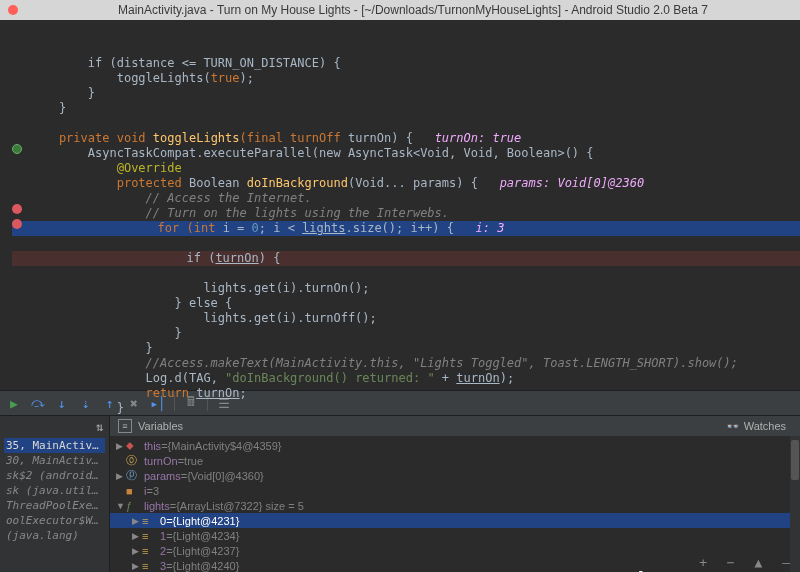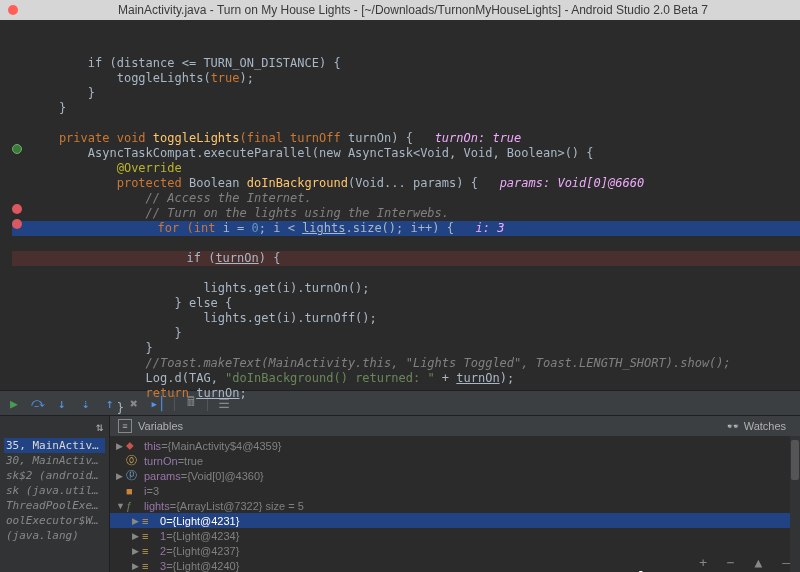--- a/index.html
+++ b/index.html
@@ -108,31 +108,31 @@
     <div class="bp" style="top:193px"></div>
   </div>
 <span class="line"><span>        if (distance &lt;= </span><span class="static">TURN_ON_DISTANCE</span><span>) {</span></span>
 <span class="line"><span>            toggleLights(</span><span class="kw">true</span><span>);</span></span>
 <span class="line">        }</span>
 <span class="line">    }</span>
 <span class="line"></span>
 <span class="line"><span class="kw">    private void </span><span class="fn">toggleLights</span><span class="kw">(final turnOff </span><span>turnOn</span><span>) {   </span><span class="param">turnOn: true</span></span>
 <span class="line"><span>        AsyncTaskCompat.</span><span class="static">executeParallel</span><span>(new </span><span>AsyncTask&lt;Void, Void, Boolean&gt;</span><span>() {</span></span>
 <span class="line"><span class="anno">            @Override</span></span>
-<span class="line"><span class="kw">            protected </span><span>Boolean </span><span class="fn">doInBackground</span><span>(Void... params) {   </span><span class="param">params: Void[0]@6660</span></span>
+<span class="line"><span class="kw">            protected </span><span>Boolean </span><span class="fn">doInBackground</span><span>(Void... params) {   </span><span class="param">params: Void[0]@2360</span></span>
 <span class="line"><span class="cmt">                // Access the Internet.</span></span>
 <span class="line"><span class="cmt">                // Turn on the lights using the Interwebs.</span></span>
 <span class="hl-exec"><span class="line"><span class="kw">                for (int </span><span>i = </span><span class="num">0</span><span>; i &lt; </span><span class="under">lights</span><span>.size(); i++) {   </span><span class="param">i: 3</span></span></span>
 <span class="hl-sub"><span class="line"><span>                    if (</span><span class="under">turnOn</span><span>) {</span></span></span>
 <span class="line">                        lights.get(i).turnOn();</span>
 <span class="line">                    } else {</span>
 <span class="line">                        lights.get(i).turnOff();</span>
 <span class="line">                    }</span>
 <span class="line">                }</span>
-<span class="line"><span class="cmt">                //Toast.makeText(MainActivity.this, "Lights Toggled", Toast.LENGTH_SHORT).show();</span></span>
+<span class="line"><span class="cmt">                //Access.makeText(MainActivity.this, "Lights Toggled", Toast.LENGTH_SHORT).show();</span></span>
 <span class="line"><span>                Log.</span><span class="static">d</span><span>(TAG, </span><span class="str">"doInBackground() returned: "</span><span> + </span><span class="under">turnOn</span><span>);</span></span>
 <span class="line"><span class="kw">                return </span><span class="under">turnOn</span><span>;</span></span>
 <span class="line">            }</span>
 </div>
 
 <div class="toolbar">
   <span class="tb-icon resume">▶</span>
   <span class="tb-icon blue">⤼</span>
   <span class="tb-icon blue">↓</span>
   <span class="tb-icon blue">⇣</span>

